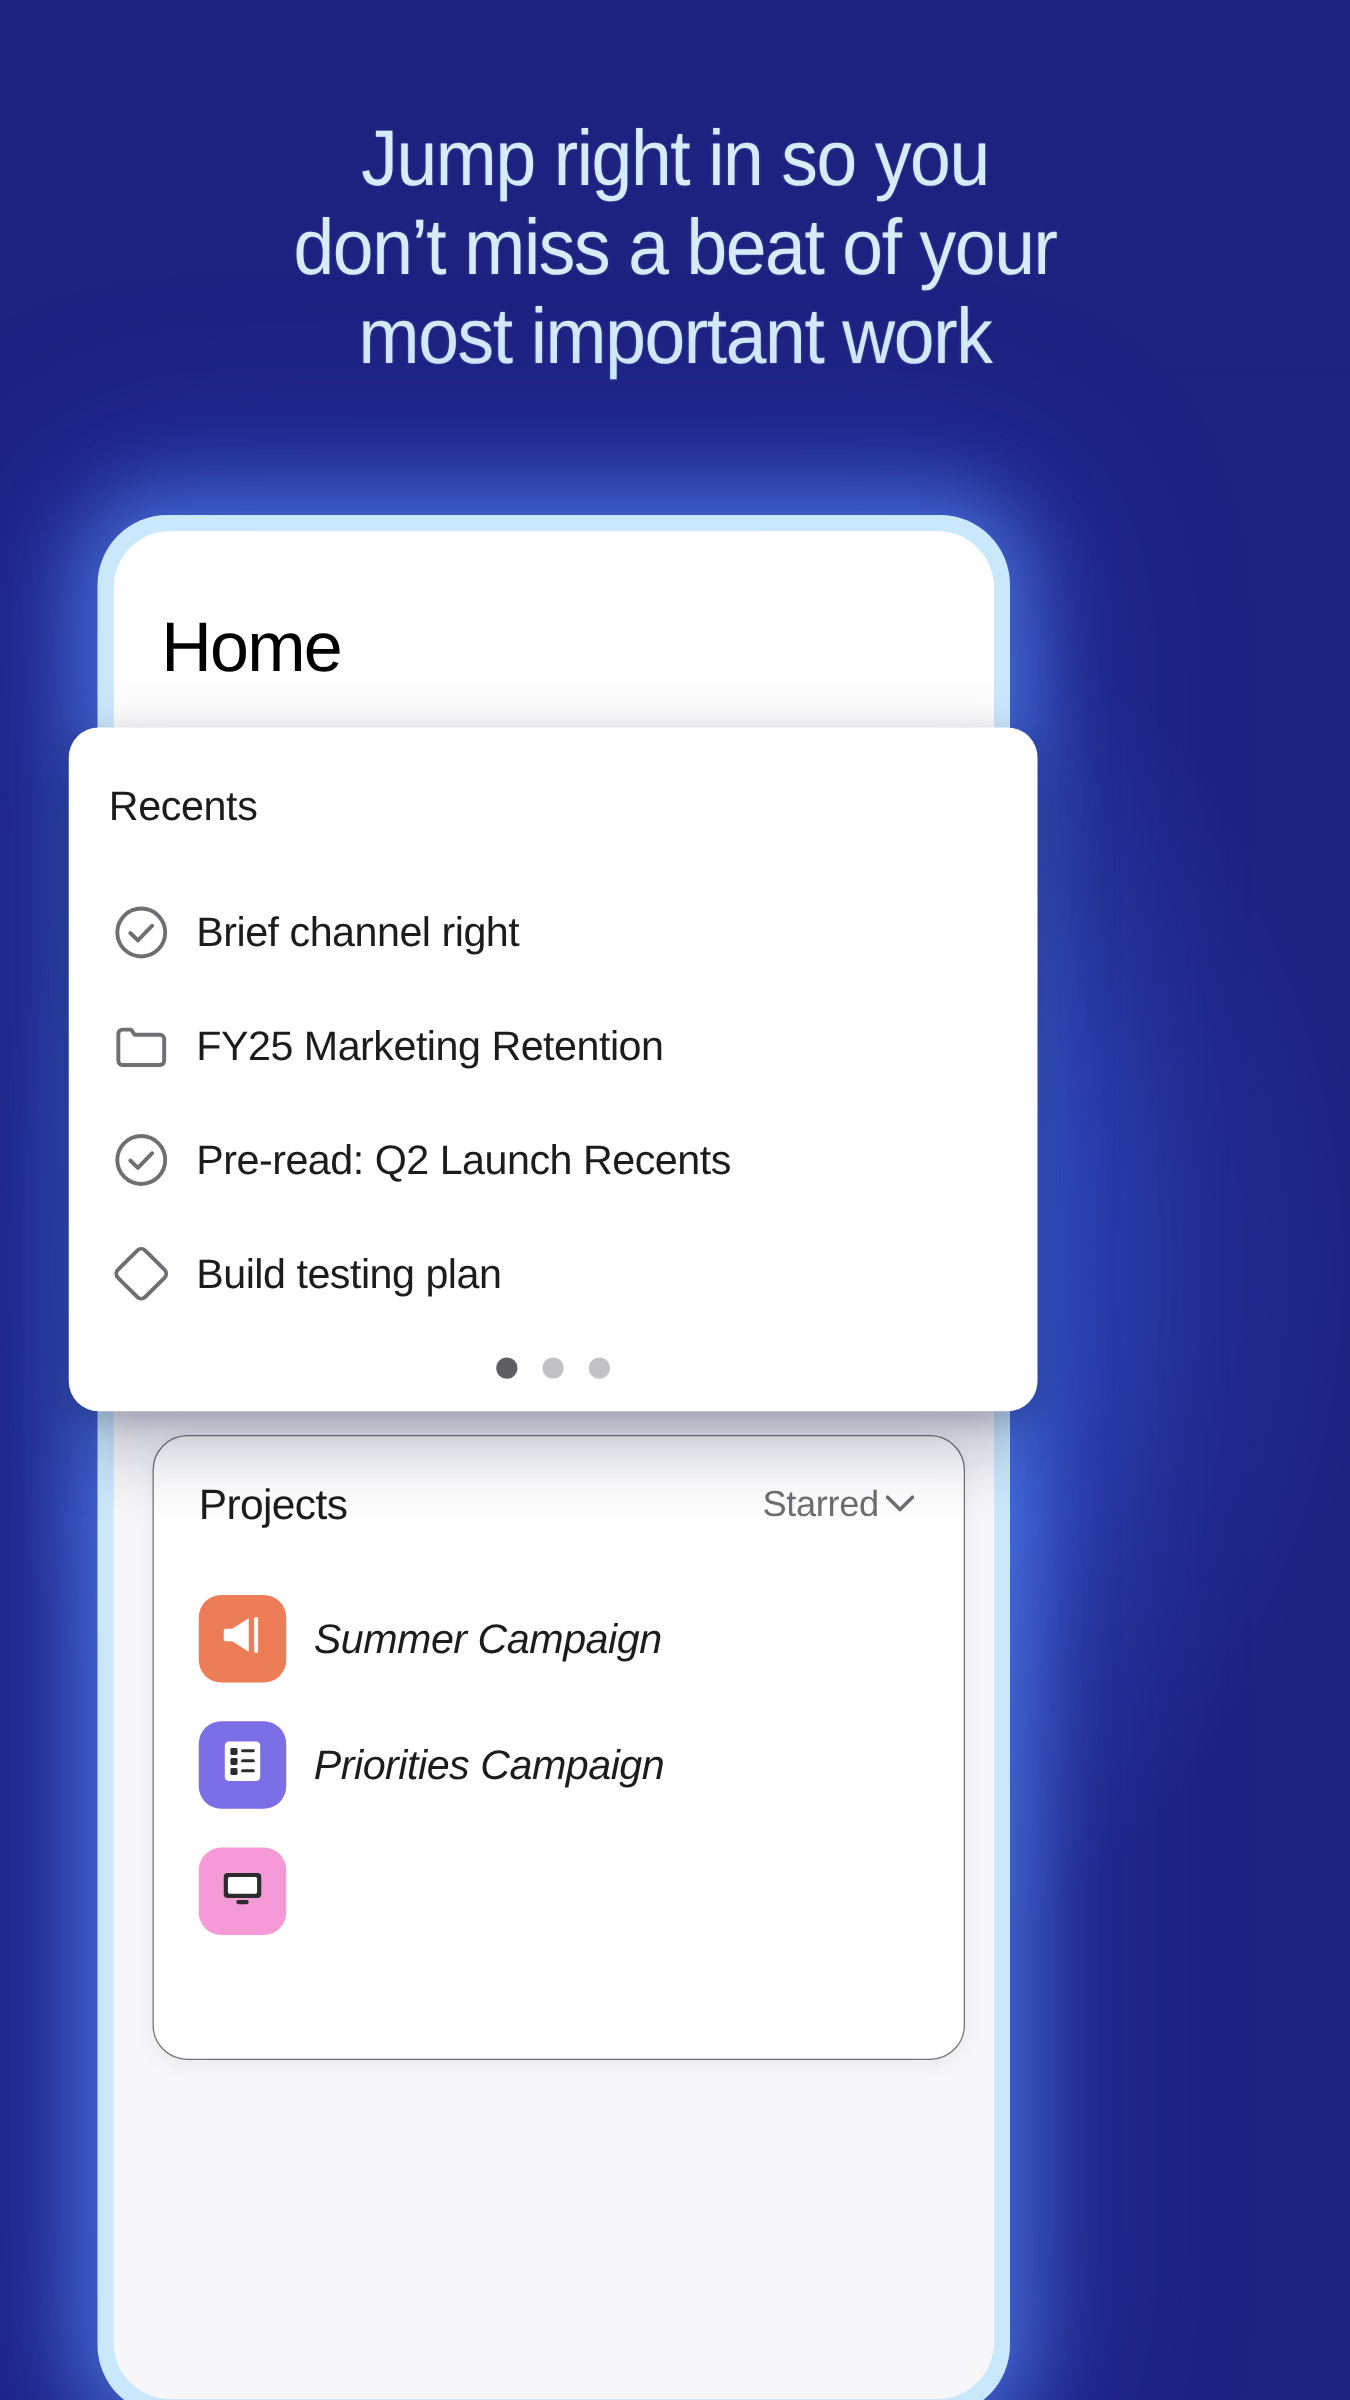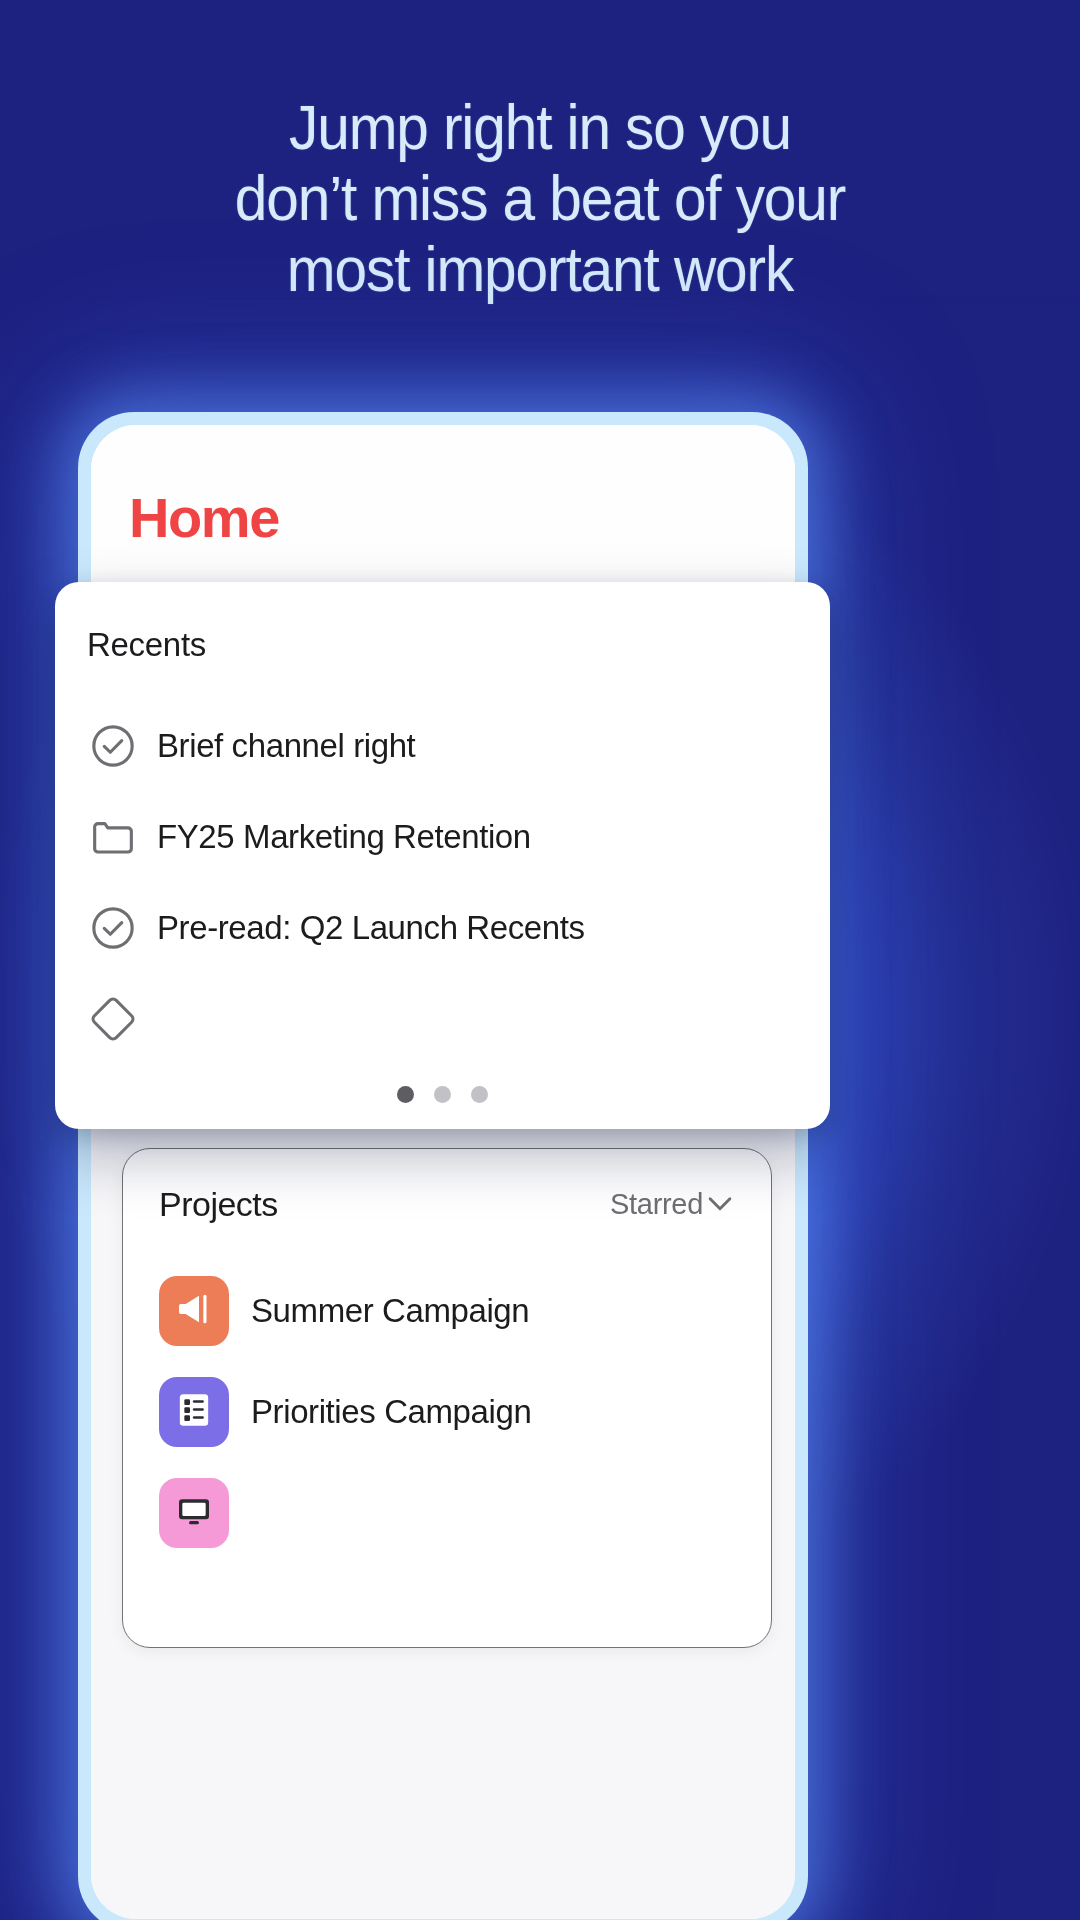--- a/index.html
+++ b/index.html
@@ -63,22 +63,22 @@
 
   
   #home-header {
     padding:60px 0 0 38px;
     height:168px;
     background:#fefefe;
     border-bottom:1px solid #ededf0;
   }
   #home-title {
     font-size:56px;
-    font-weight:700;
-    color:#ef4444;
+    font-weight:400;
+    color:#000000;
     letter-spacing:-1.4px;
   }
 
   
   #phone-body {
     position:absolute;
     left:0; right:0; top:169px; bottom:0;
     background:#f7f7f9;
   }
 
@@ -174,20 +174,21 @@
     flex:0 0 70px;
     border-radius:18px;
     margin-right:22px;
     display:flex; align-items:center; justify-content:center;
   }
   .project-label {
     font-size:33px;
     color:#1c1c1e;
     letter-spacing:-0.4px;
     white-space:nowrap;
+    font-style:italic;
   }
 </style>
 </head>
 <body>
 
 <div id="bg-base"></div>
 <div id="bg-glow"></div>
 
 <div id="headline">
   <span class="hl-line">Jump right in so you</span>
@@ -299,20 +300,21 @@
       </span>
       <span class="recent-label">Pre-read: Q2 Launch Recents</span>
     </div>
 
     <div class="recent-row">
       <span class="recent-icon">
         <svg width="50" height="50" viewBox="0 0 24 24" fill="none" stroke="#6e6e73" stroke-width="1.5" stroke-linejoin="round">
           <rect x="4.6" y="4.6" width="14.8" height="14.8" rx="2.2" transform="rotate(45 12 12)"></rect>
         </svg>
       </span>
+      <span class="recent-label">Build testing plan</span>
     </div>
 
   </div>
 
   <div id="recents-dots">
     <span class="dot active"></span>
     <span class="dot"></span>
     <span class="dot"></span>
   </div>
 </div>

